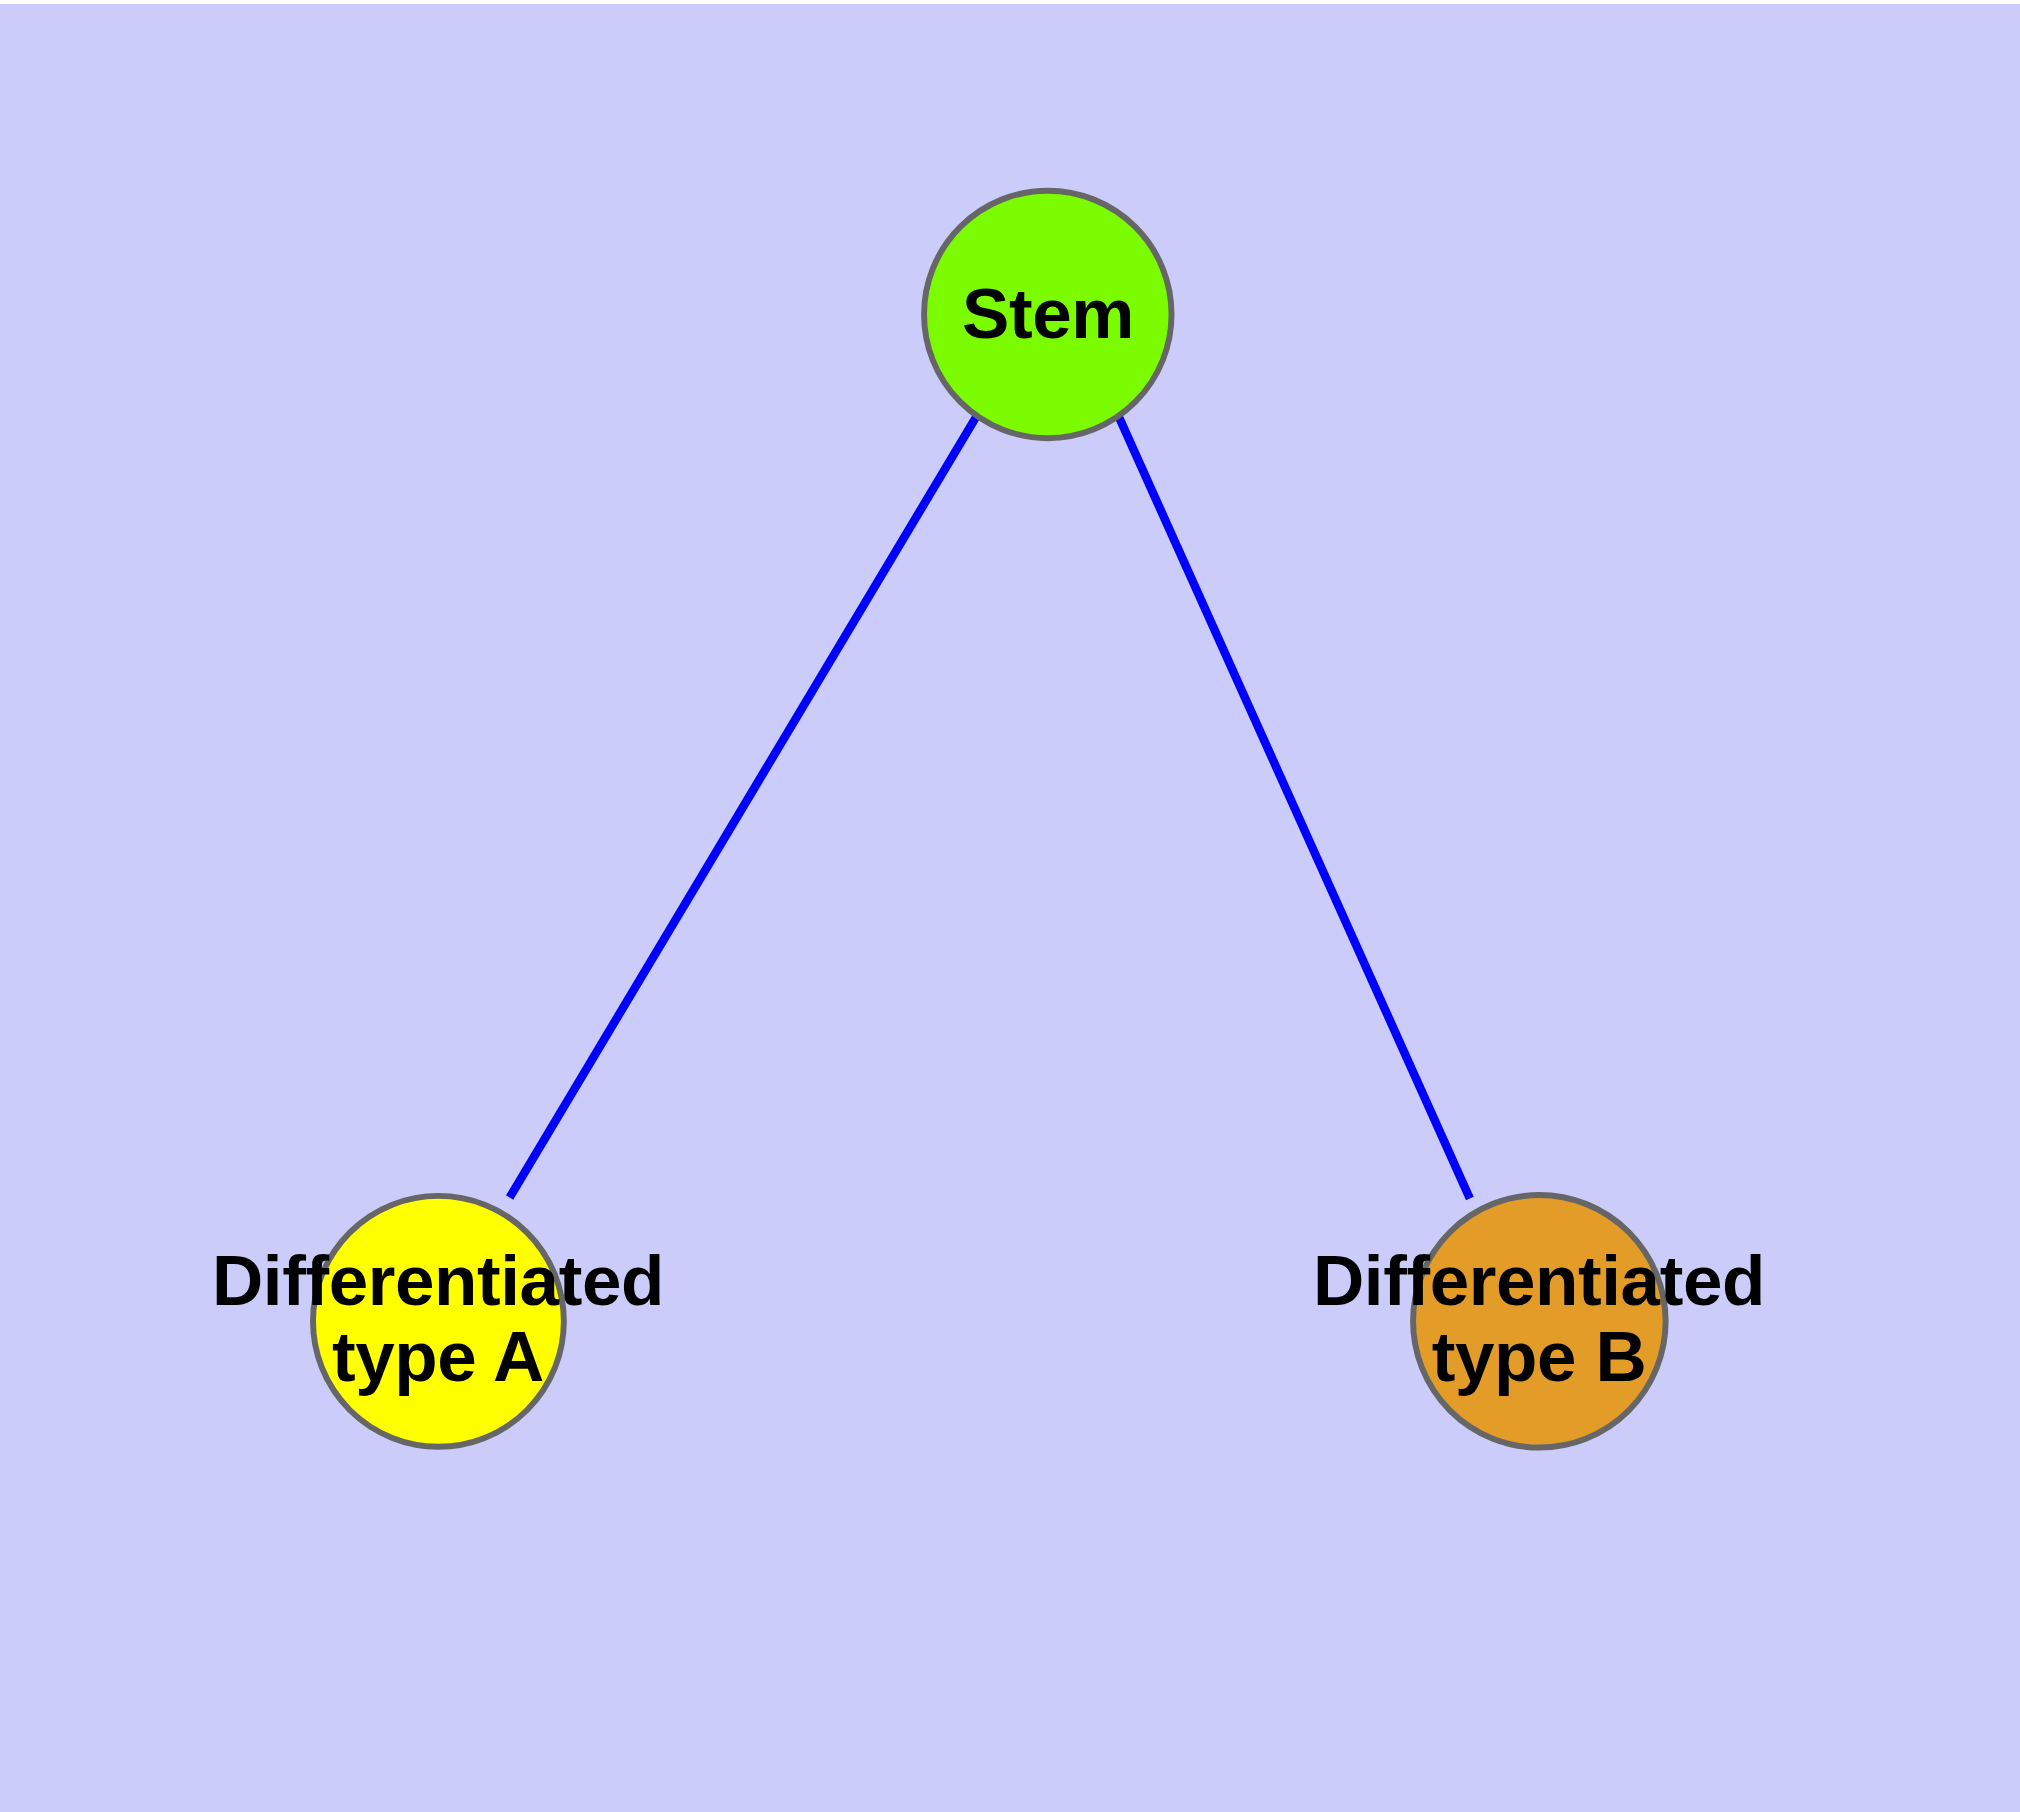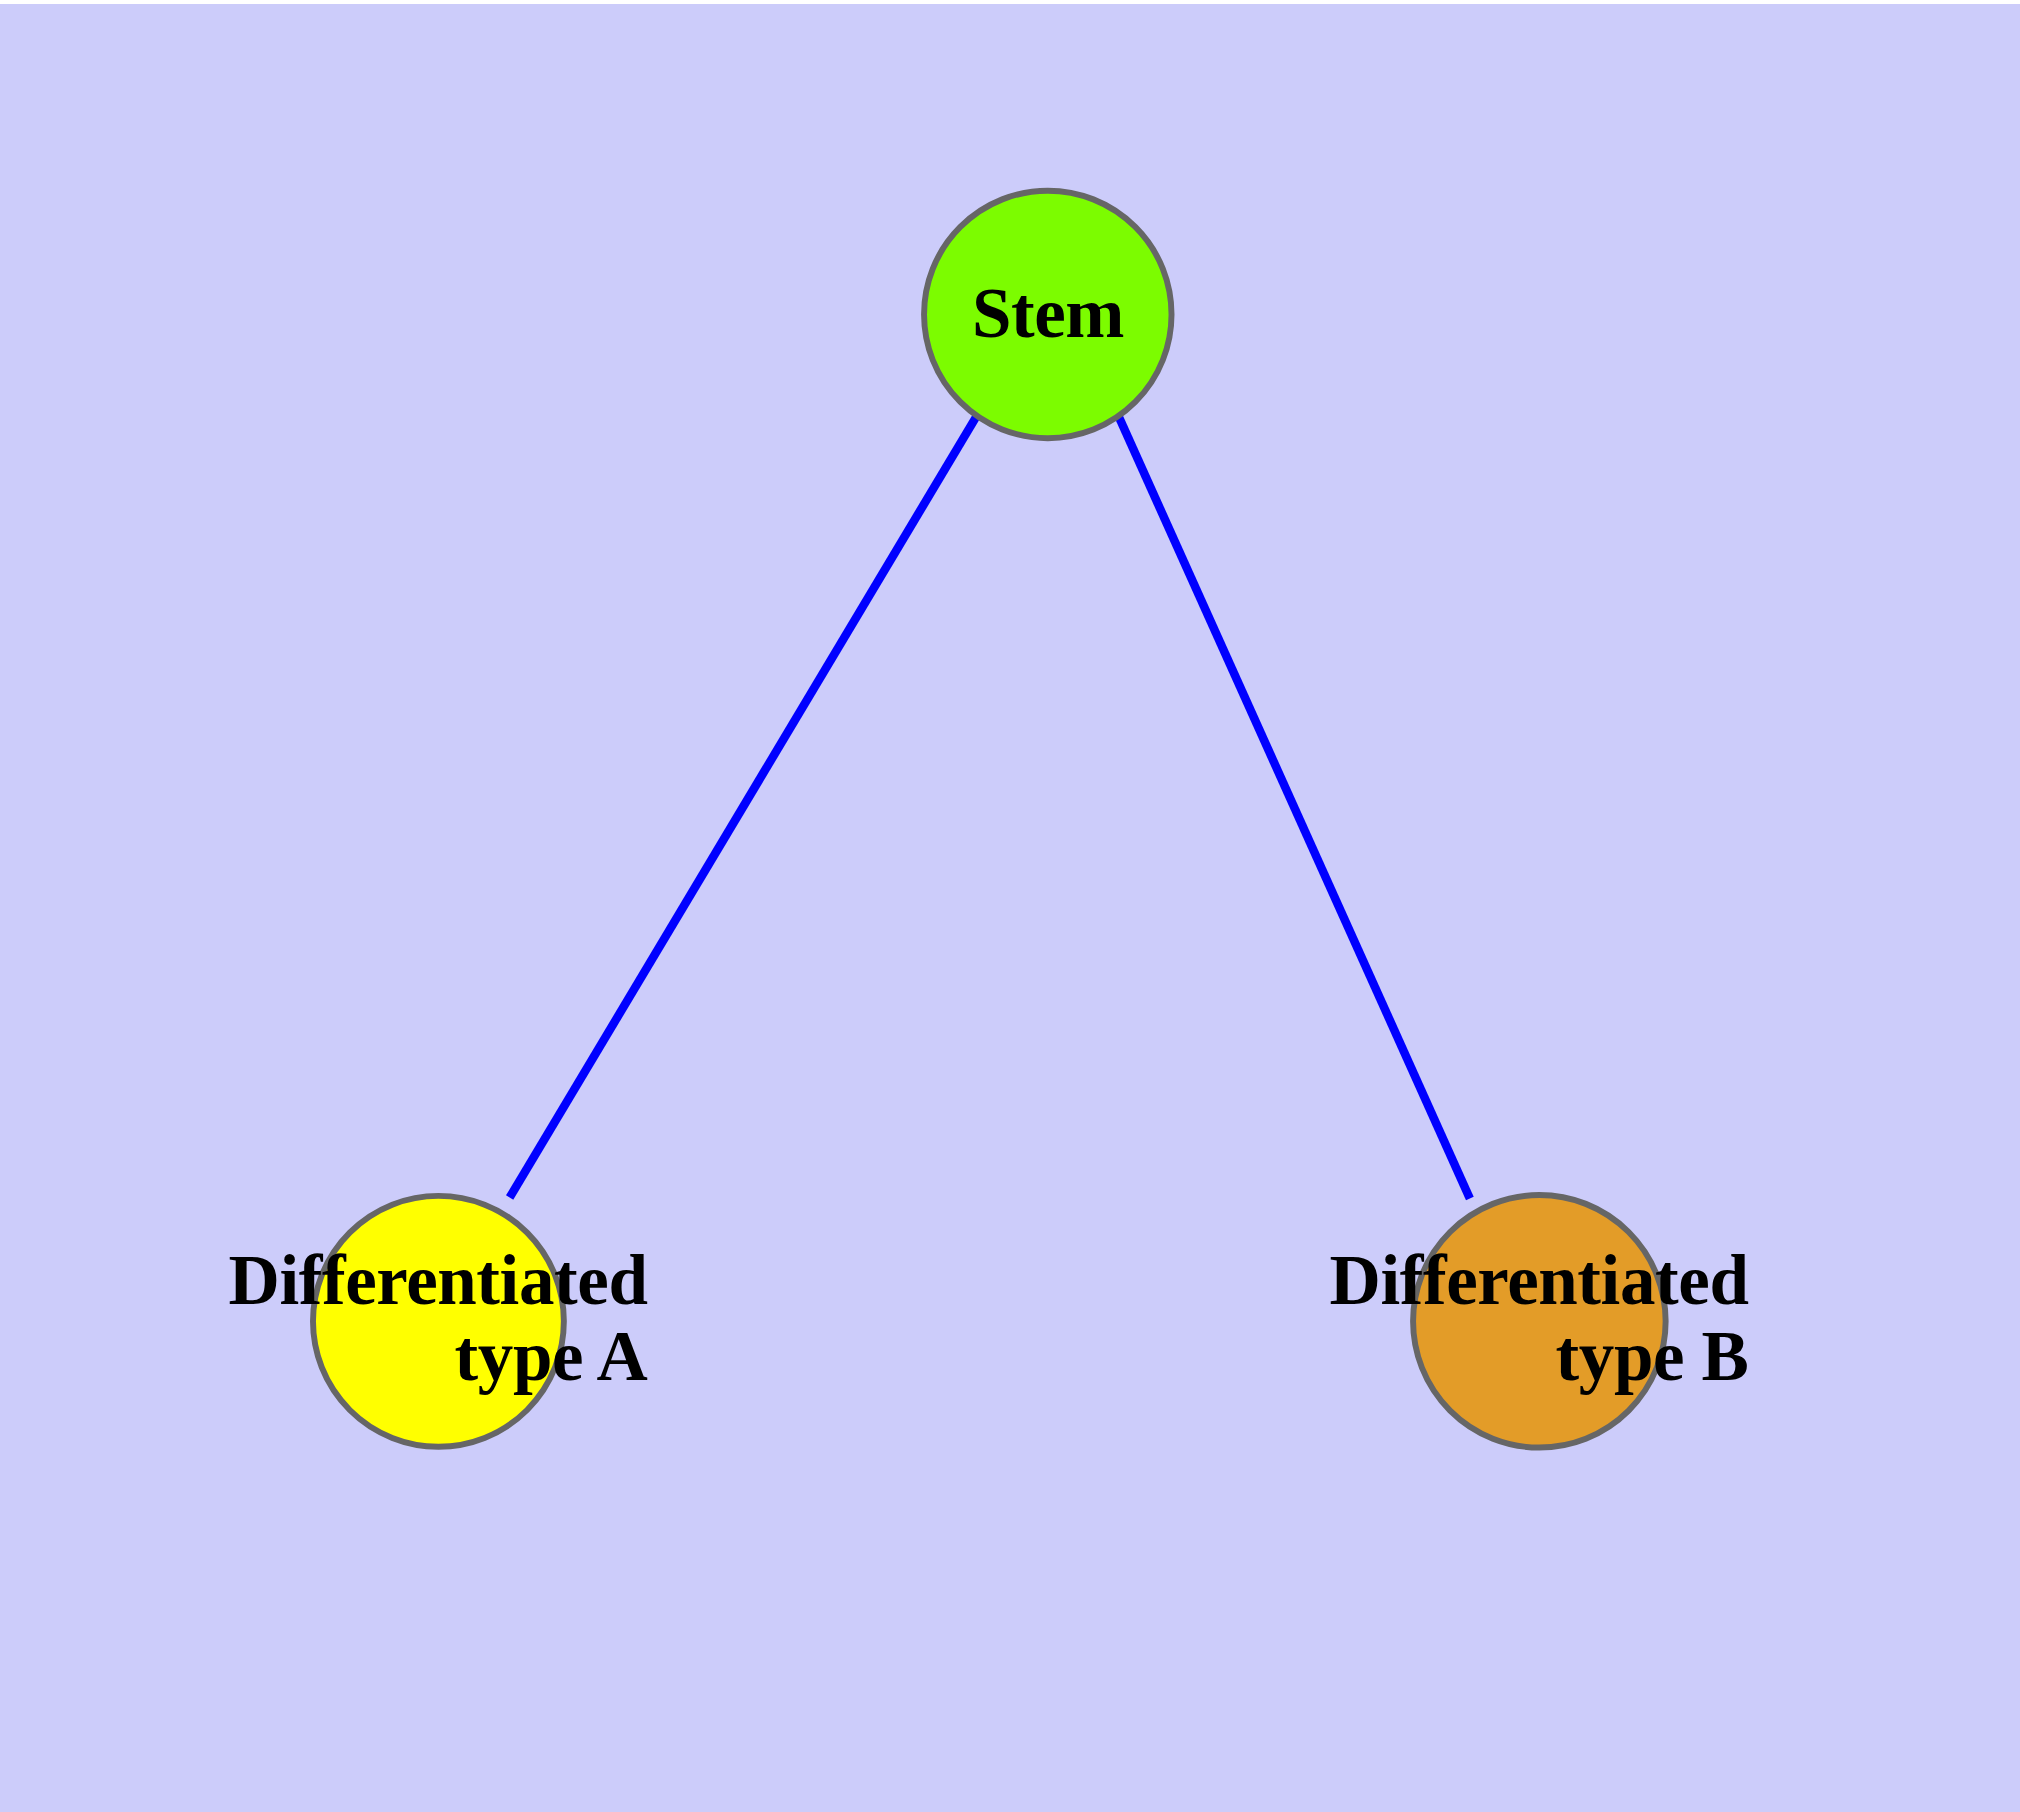--- a/index.html
+++ b/index.html
@@ -26,24 +26,24 @@
   }
   #graph-svg {
     position: absolute;
     left: 0;
     top: 0;
     width: 2021px;
     height: 1812px;
   }
   .node-label {
     position: absolute;
-    text-align: right;
+    text-align: center;
     color: #000000;
     font-weight: bold;
-    font-family: Liberation Serif, serif;
+    font-family: Liberation Sans, sans-serif;
     white-space: pre;
     line-height: 1.07;
     letter-spacing: -0.4px;
     pointer-events: none;
   }
   #label-stem {
     font-size: 71px;
     left: 1048px;
     top: 314px;
     transform: translate(-50%, -50%);

